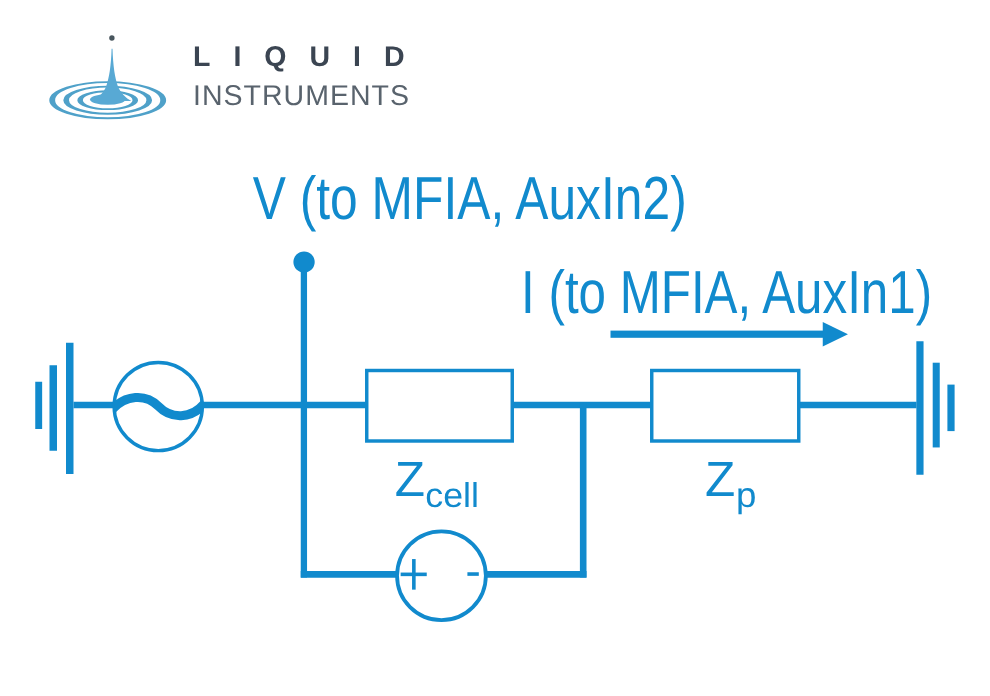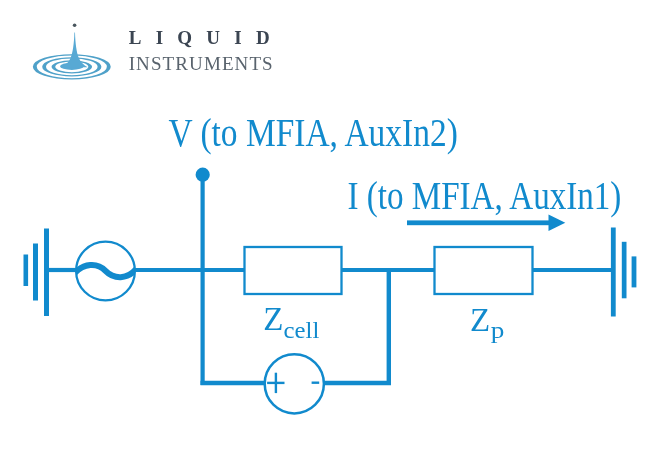--- a/index.html
+++ b/index.html
@@ -1,17 +1,17 @@
 <!DOCTYPE html>
 <html><head>
 <meta charset="utf-8">
 <style>
   html,body{margin:0;padding:0;background:#ffffff;}
   #page{position:relative;width:660px;height:464px;background:#ffffff;overflow:hidden;
-        font-family:Liberation Serif, serif;}
+        font-family:Liberation Sans, sans-serif;}
   svg{position:absolute;left:0;top:0;}
 </style>
 </head>
 <body>
 <div id="page">
 <svg width="660" height="464" viewBox="0 0 660 464">
   <defs>
     <clipPath id="accirc">
           <circle cx="105.5" cy="271" r="29.4"></circle>
         </clipPath>

